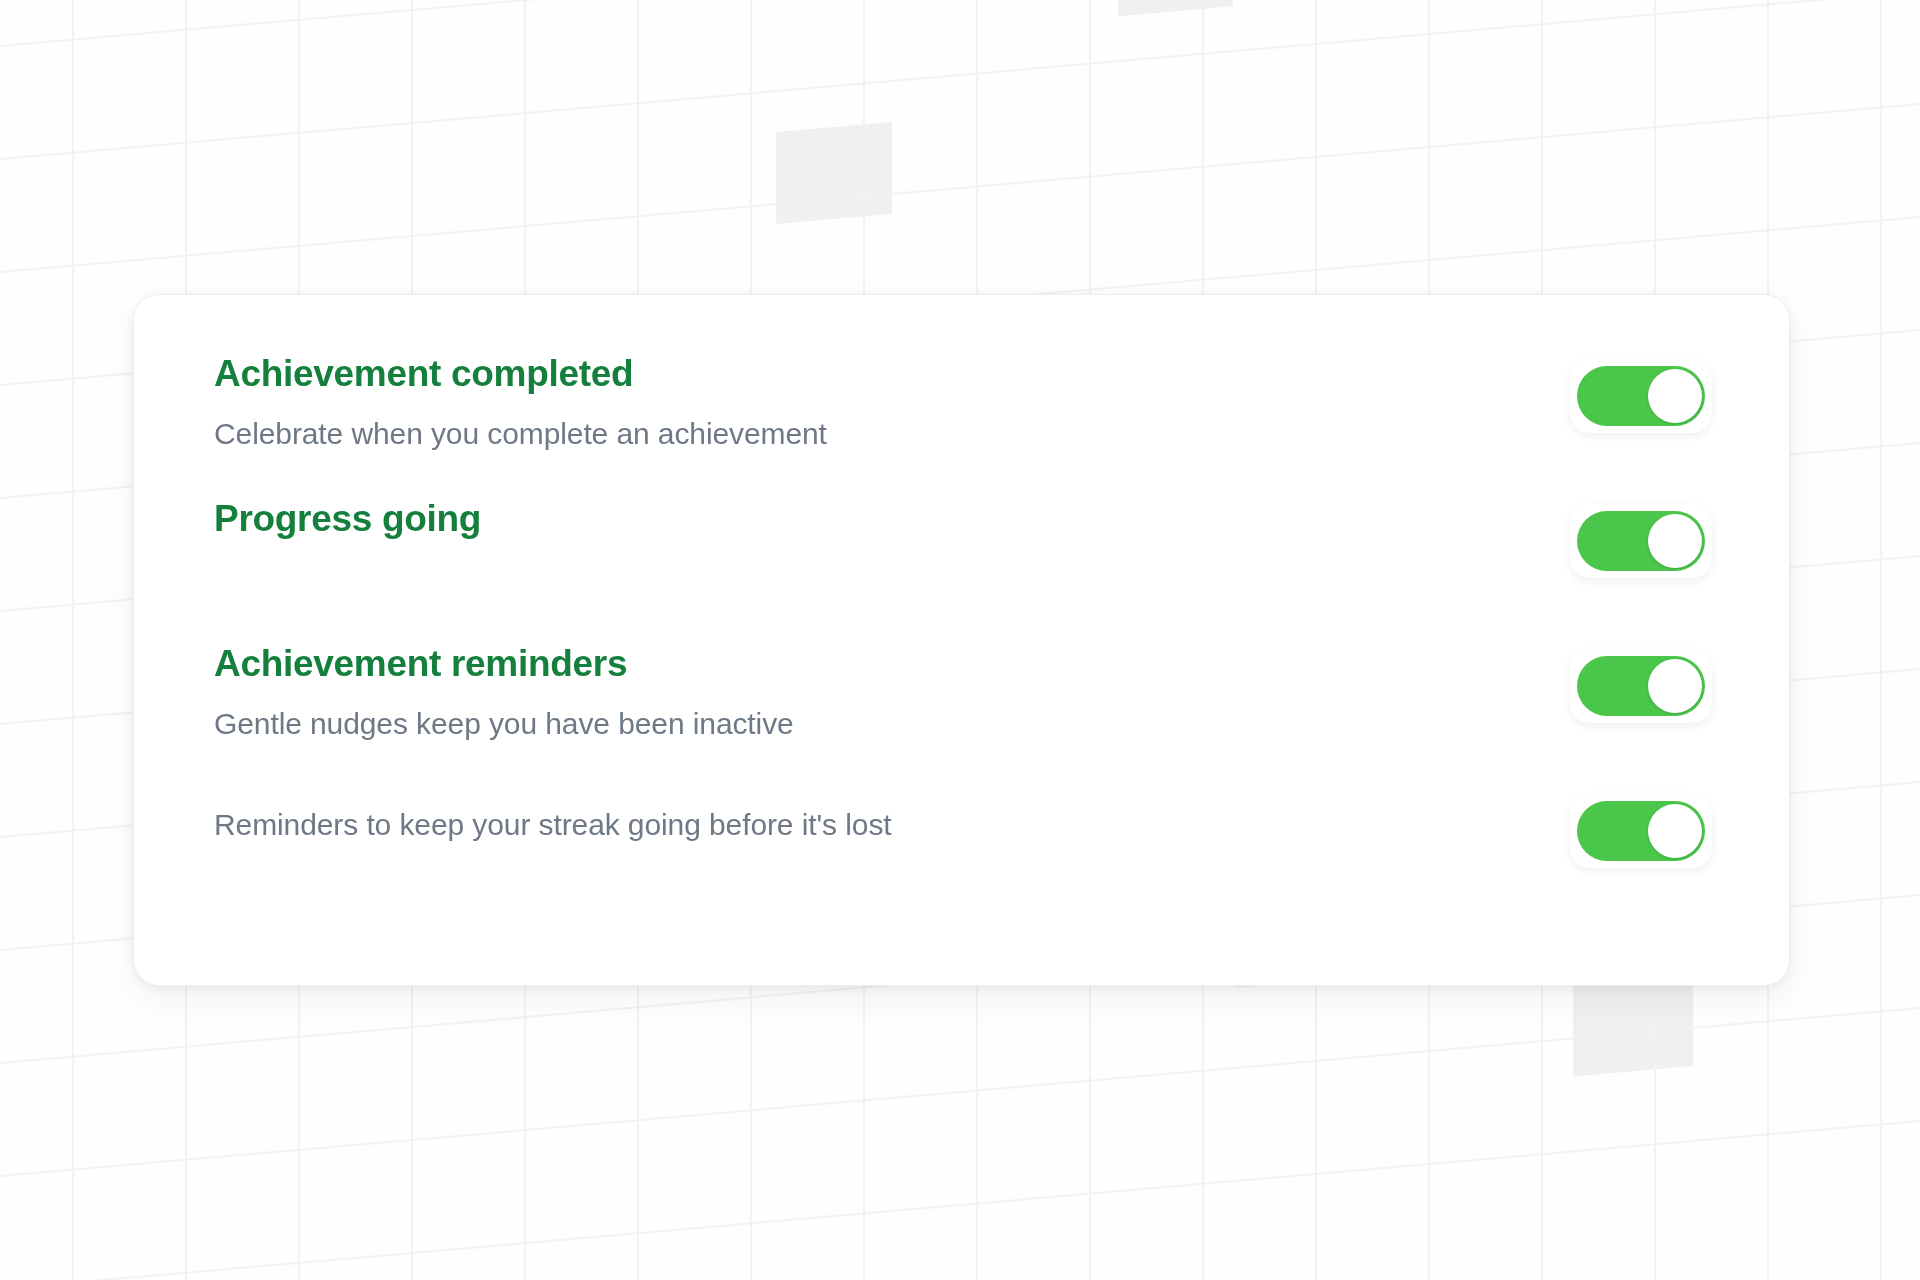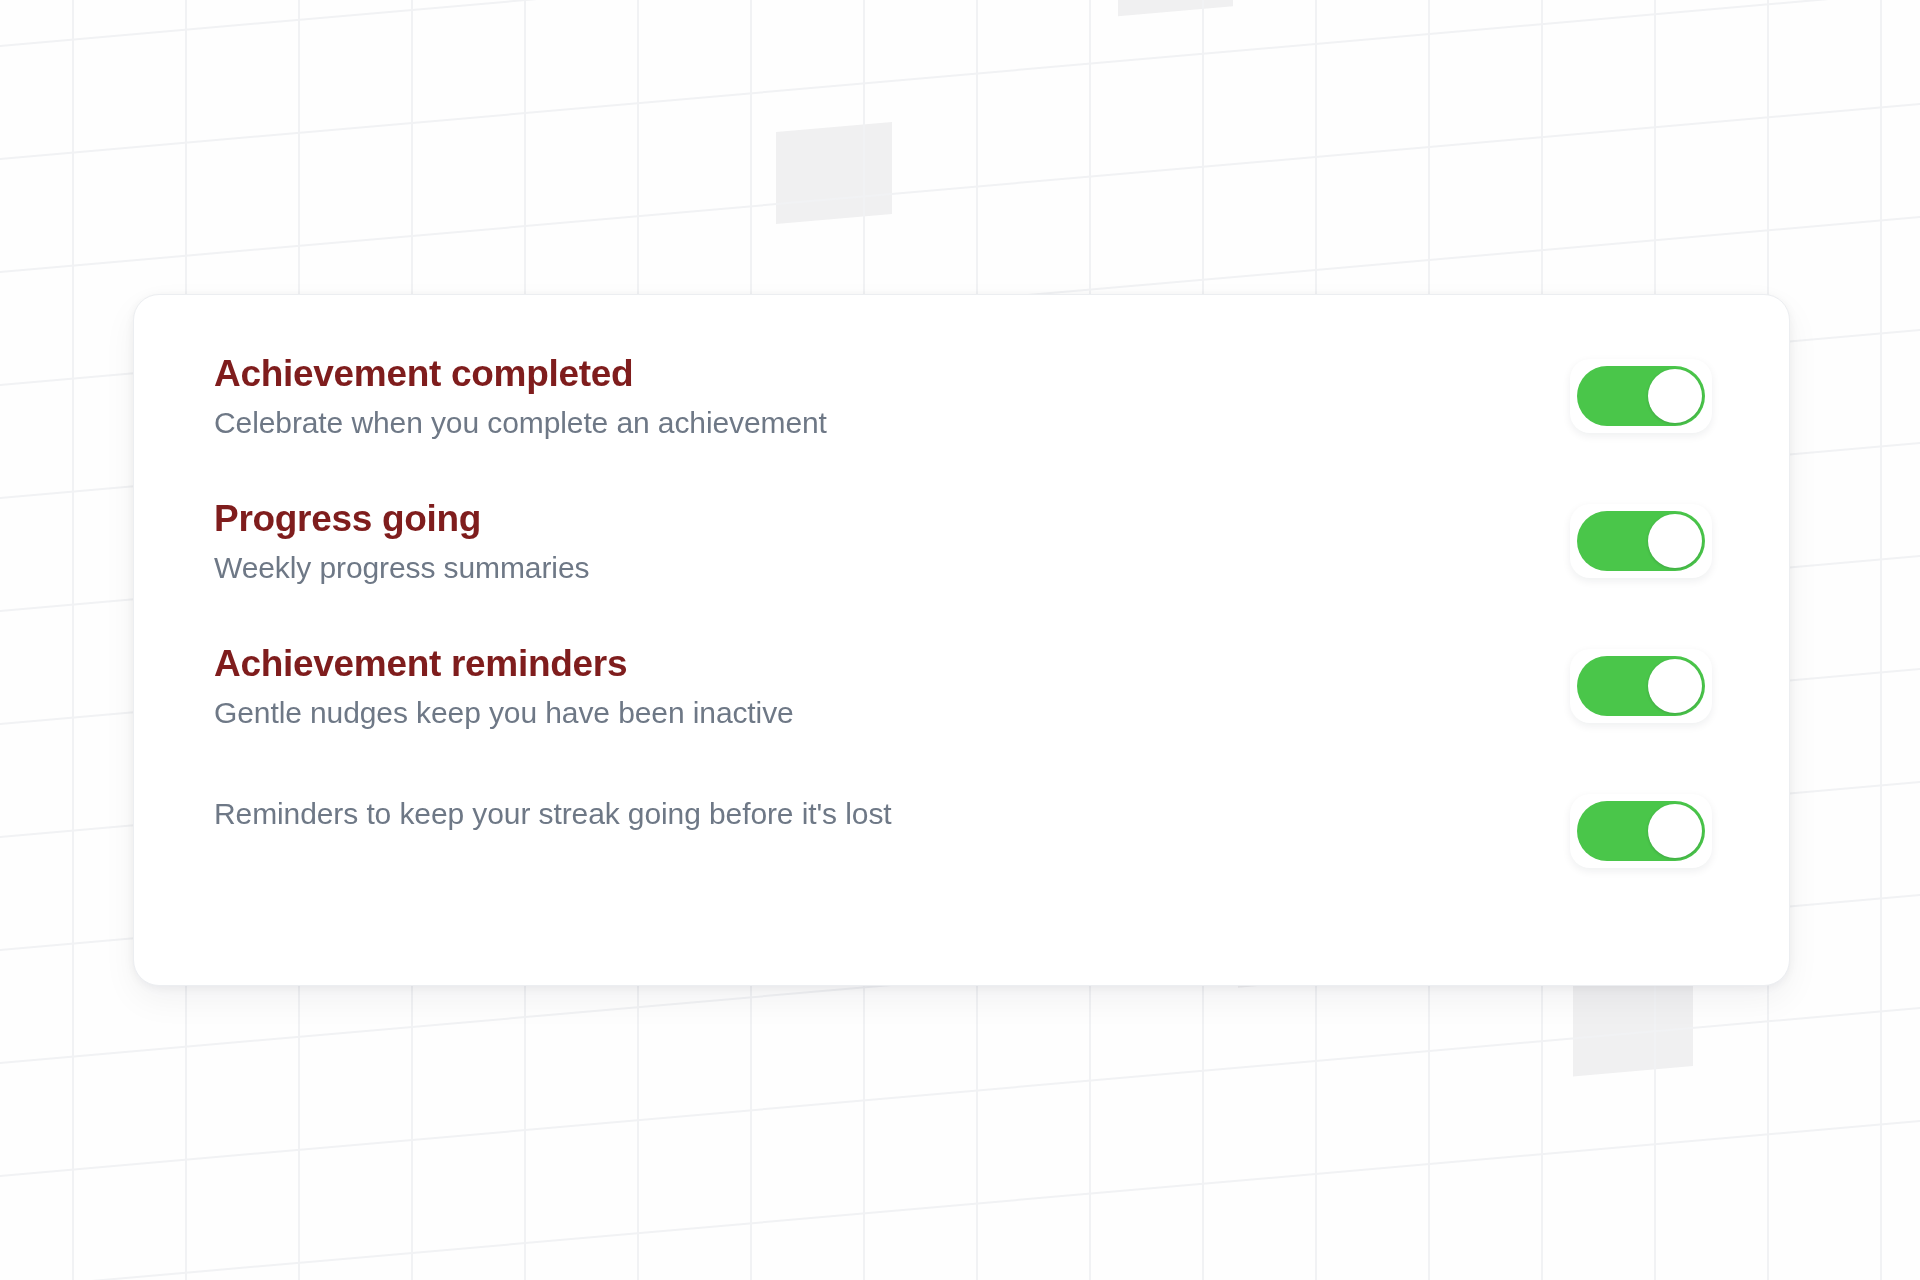--- a/index.html
+++ b/index.html
@@ -71,33 +71,33 @@
 
   .setting-text {
     display: flex;
     flex-direction: column;
     padding-top: 2px;
   }
 
   .setting-title {
     font-size: 37px;
     font-weight: 700;
-    color: #7f1d1d;
+    color: #15803d;
     letter-spacing: -0.3px;
     line-height: 1.18;
     white-space: nowrap;
   }
 
   .setting-desc {
     font-size: 30px;
     font-weight: 400;
     color: #6e7886;
     letter-spacing: -0.1px;
     line-height: 1.2;
-    margin-top: 9px;
+    margin-top: 20px;
     white-space: nowrap;
     text-align: center;
   }
 
   
   .toggle-wrap {
     flex: 0 0 auto;
     margin-top: 9px;
     width: 142px;
     height: 74px;
@@ -206,21 +206,20 @@
       <div class="toggle-wrap">
         <div class="toggle on" role="switch" aria-checked="true" aria-label="Achievement completed toggle">
           <div class="toggle-knob"></div>
         </div>
       </div>
     </div>
 
     <div class="setting-row">
       <div class="setting-text">
         <div class="setting-title">Progress going</div>
-        <div class="setting-desc">Weekly progress summaries</div>
       </div>
       <div class="toggle-wrap">
         <div class="toggle on" role="switch" aria-checked="true" aria-label="Progress recaps toggle">
           <div class="toggle-knob"></div>
         </div>
       </div>
     </div>
 
     <div class="setting-row">
       <div class="setting-text">

